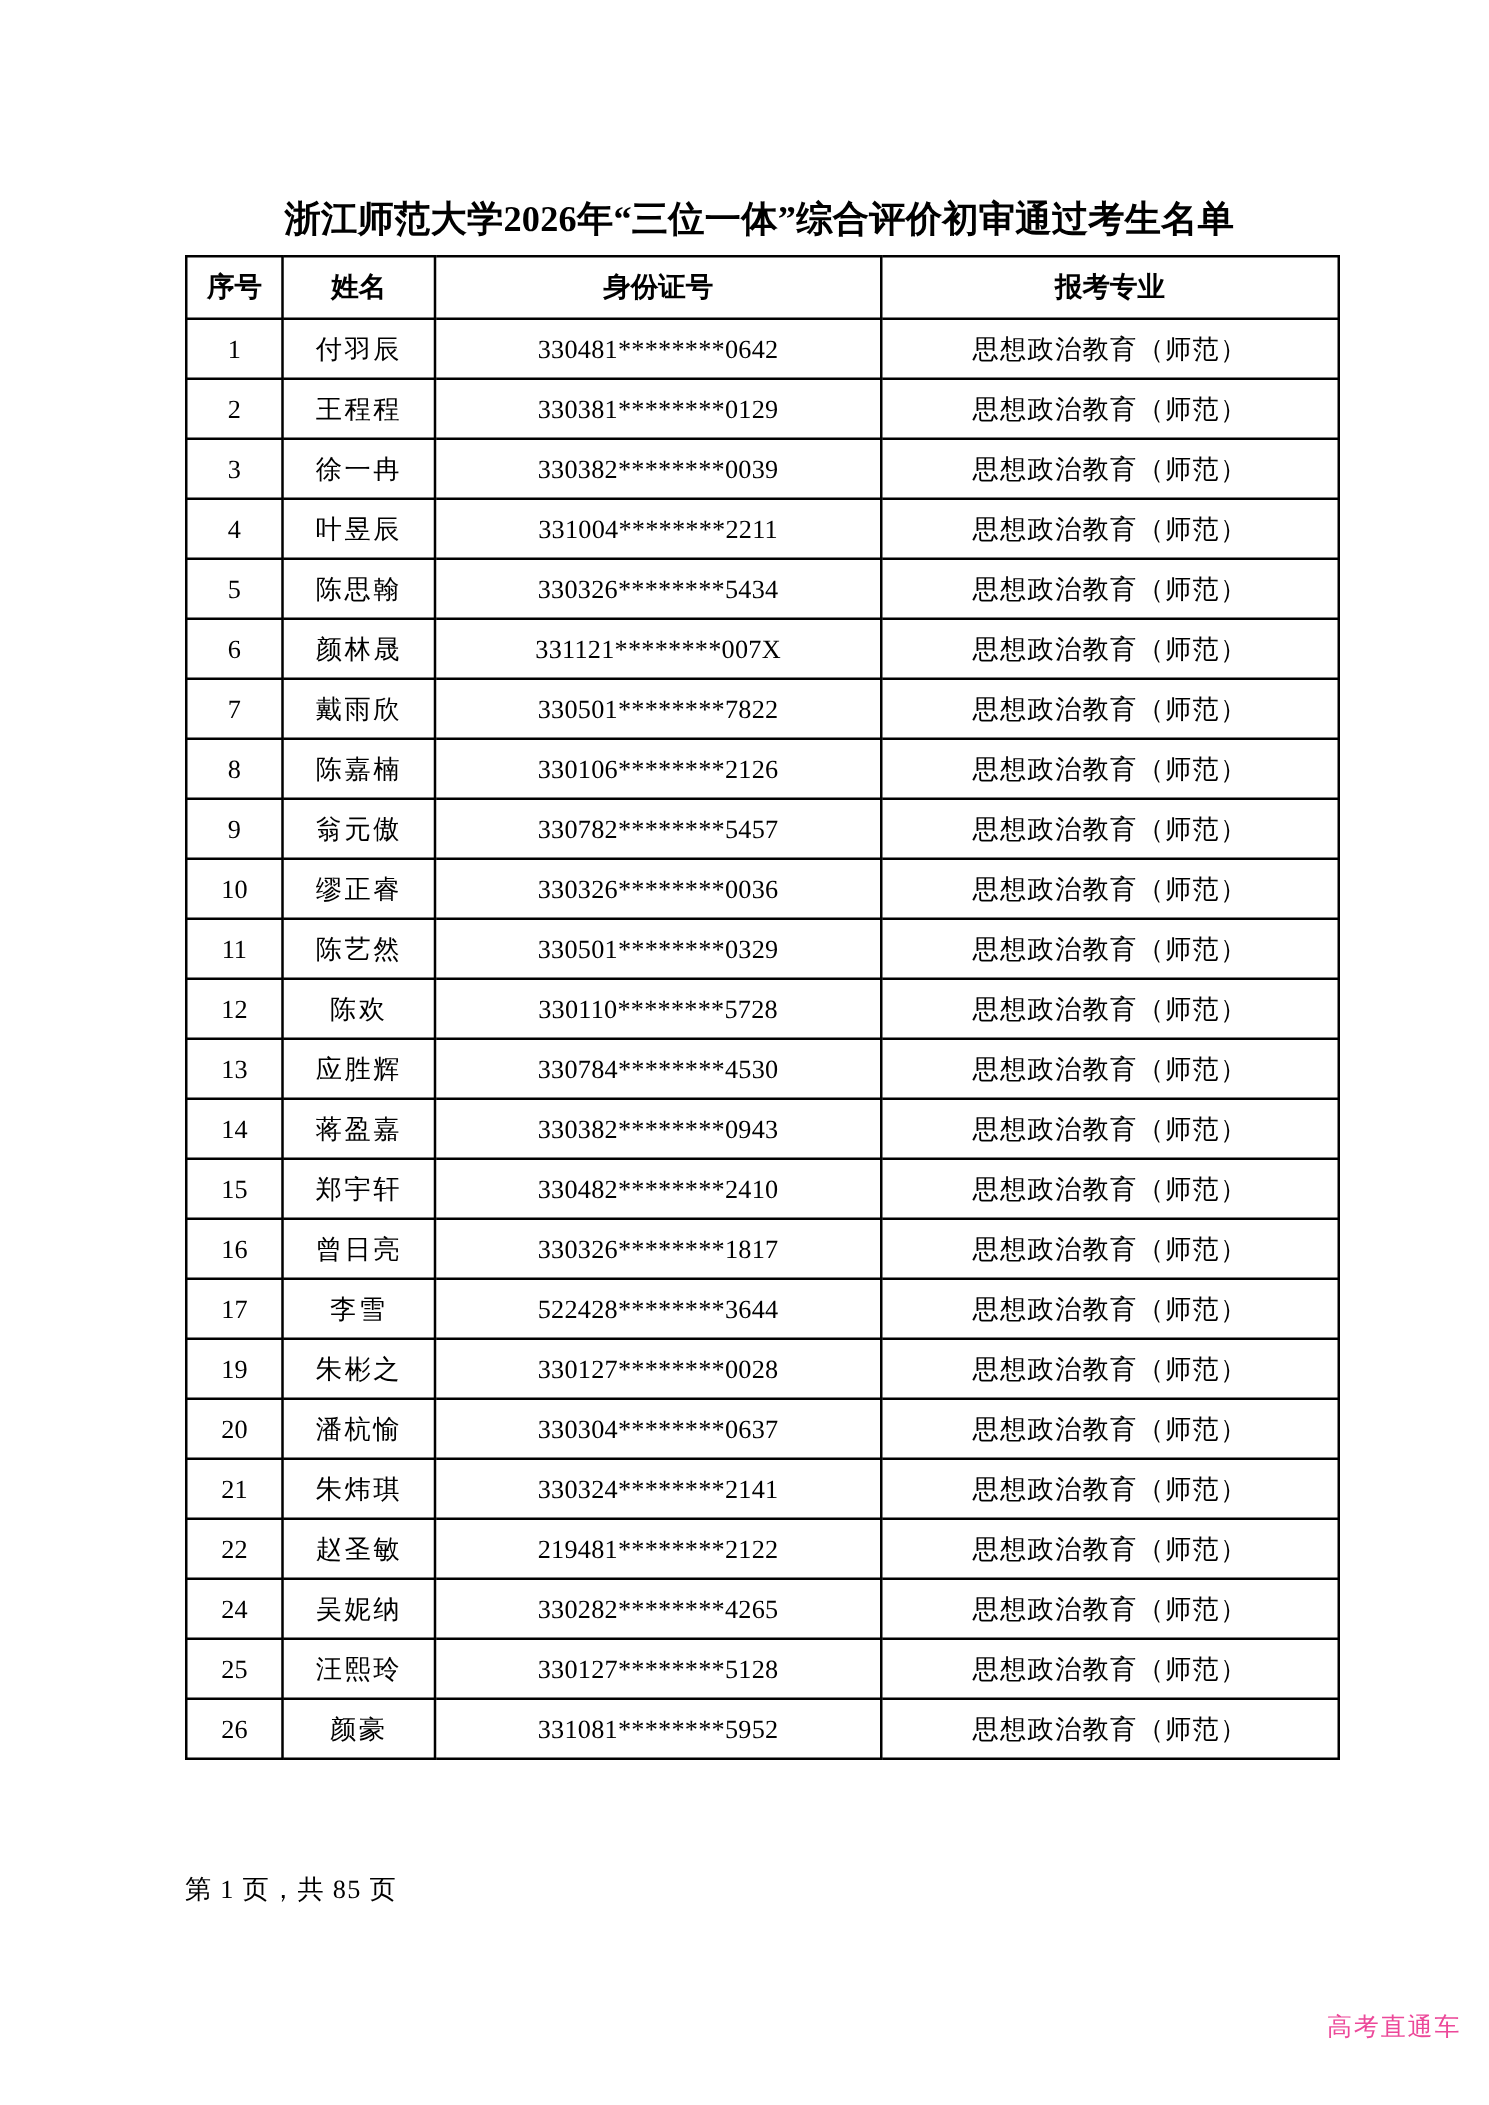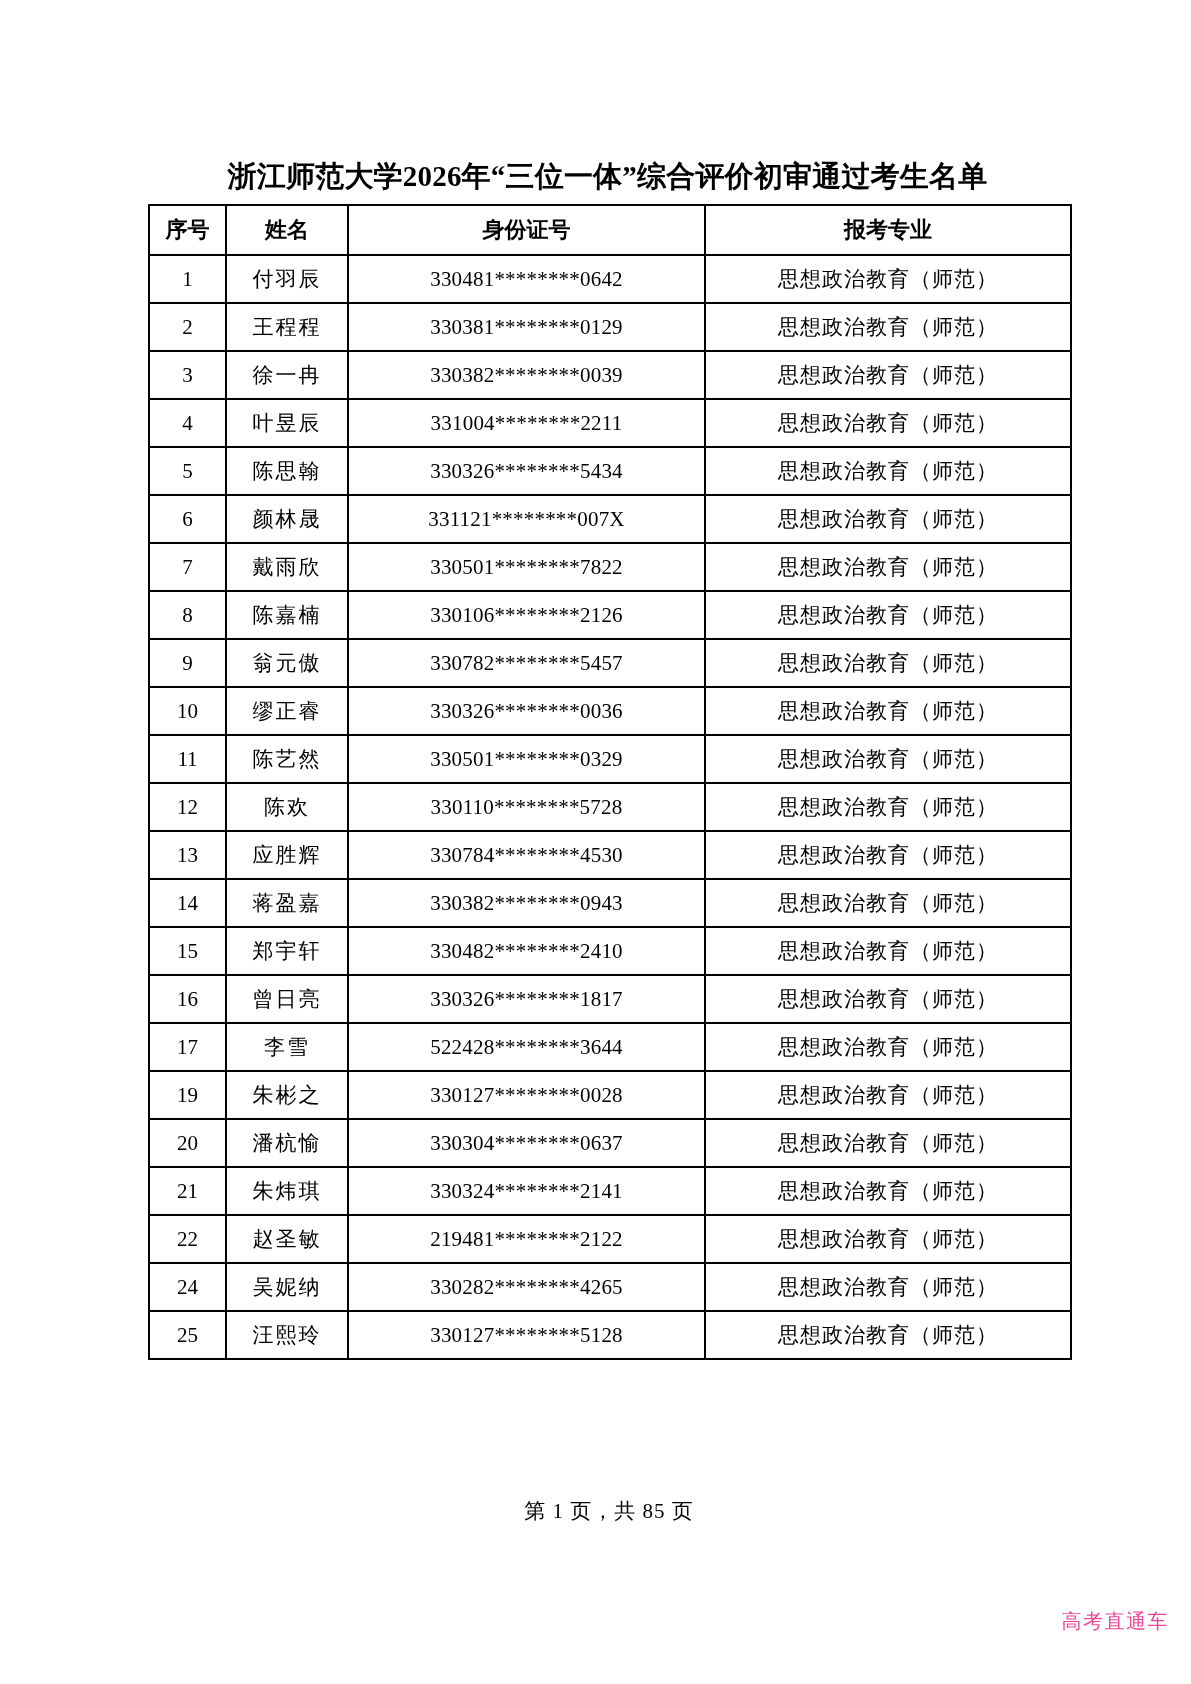--- a/index.html
+++ b/index.html
@@ -74,21 +74,21 @@
   .cell-index { font-size: 20px; }
   .cell-name  { font-size: 21px; letter-spacing: 2px; margin-left: 28px; }
   .cell-id    { font-size: 21px; letter-spacing: 0.2px; }
   .cell-major { font-size: 21px; letter-spacing: 1px; }
 
   .page-footer {
     position: absolute;
     left: 148px;
     top: 1497px;
     width: 922px;
-    text-align: center;
+    text-align: left;
     font-size: 21px;
     letter-spacing: 1px;
   }
 
   .watermark {
     position: absolute;
     right: 22px;
     top: 1608px;
     font-size: 20px;
     color: #ec4899;
@@ -251,20 +251,26 @@
           <td class="cell-name">吴妮纳</td>
           <td class="cell-id">330282********4265</td>
           <td class="cell-major">思想政治教育（师范）</td>
         </tr>
         <tr>
           <td class="cell-index">25</td>
           <td class="cell-name">汪熙玲</td>
           <td class="cell-id">330127********5128</td>
           <td class="cell-major">思想政治教育（师范）</td>
         </tr>
+        <tr>
+          <td class="cell-index">26</td>
+          <td class="cell-name">颜豪</td>
+          <td class="cell-id">331081********5952</td>
+          <td class="cell-major">思想政治教育（师范）</td>
+        </tr>
       </tbody>
   </table>
 
   <div class="page-footer">第 1 页，共 85 页</div>
 
   <div class="watermark">高考直通车</div>
 
 </div>
 
 </body></html>

